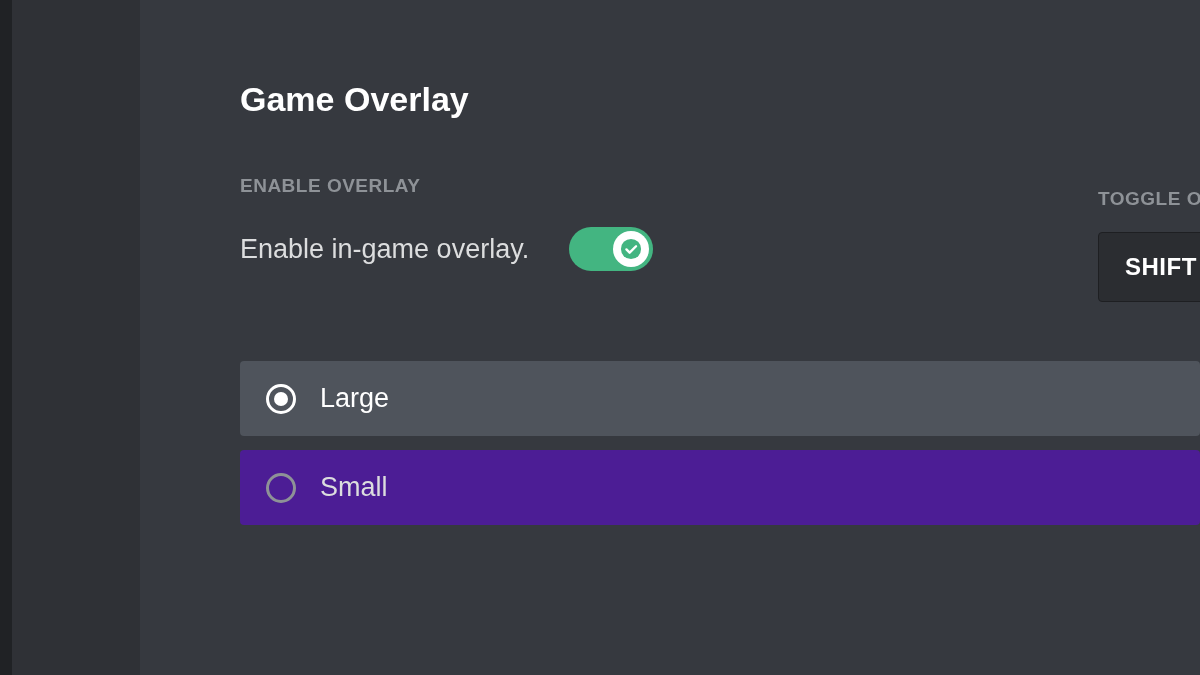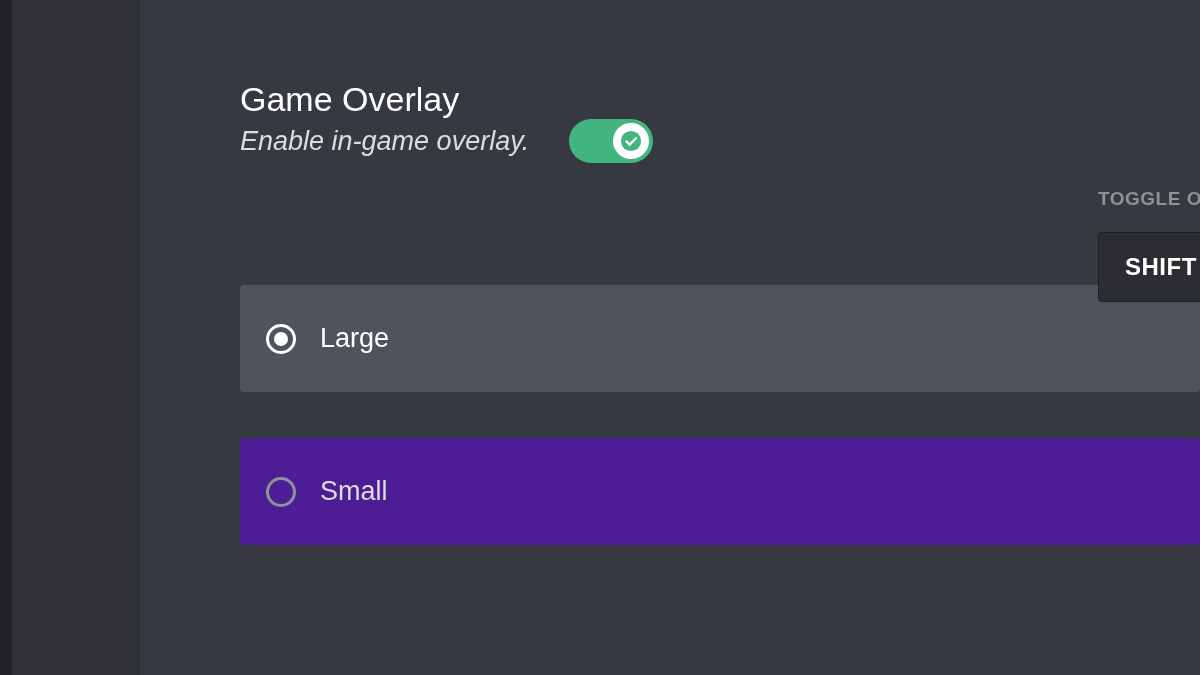--- a/index.html
+++ b/index.html
@@ -22,42 +22,42 @@
     background: #202225;
     
   }
   .main {
     flex: 1;
     padding: 80px 0 0 100px;
     position: relative;
   }
   h1.page-title {
     font-size: 34px;
-    font-weight: 400;
+    font-weight: 700;
     color: #ffffff;
+    margin-bottom: 56px;
   }
   .row {
     display: flex;
     align-items: flex-start;
     gap: 60px;
   }
   .col { display: flex; flex-direction: column; }
   .section-label {
     font-size: 19px;
     font-weight: 600;
     letter-spacing: 0.5px;
     color: #8e9297;
     text-transform: uppercase;
     margin-bottom: 30px;
   }
   .setting-line {
     display: flex;
     align-items: center;
     gap: 40px;
-    font-style: italic;
   }
   .setting-text {
     font-size: 27px;
     font-weight: 400;
     color: #dcddde;
     white-space: nowrap;
   }
   
   .toggle {
     width: 84px;
@@ -93,25 +93,24 @@
     letter-spacing: 0.5px;
     cursor: pointer;
   }
   
   .avatar-section { margin-top: 90px; }
   .option-list { display: flex; flex-direction: column; gap: 14px; }
   .option {
     display: flex;
     align-items: center;
     gap: 24px;
-    padding: 38px 26px;
+    padding: 22px 26px;
     border-radius: 4px;
     cursor: pointer;
     width: 100%;
-    margin-top: 32px;
   }
   .option.selected { background: #4f545c; }
   .option.unselected { background: #4c1d95; }
   .radio {
     width: 30px; height: 30px;
     border: 3px solid #b9bbbe;
     border-radius: 50%;
     display: flex; align-items: center; justify-content: center;
     flex-shrink: 0;
   }
@@ -142,20 +141,21 @@
 <div class="sidebar">
   <div class="sidebar-inner-edge"></div>
 </div>
 
 <div class="main">
 
   <h1 class="page-title">Game Overlay</h1>
 
   <div class="row">
     <div class="col">
+      <div class="section-label">ENABLE OVERLAY</div>
       <div class="setting-line">
         <div class="setting-text">Enable in-game overlay.</div>
         <div class="toggle">
           <div class="toggle-knob">
             <svg viewBox="0 0 24 24">
               <circle cx="12" cy="12" r="11" fill="#43b581"></circle>
               <path d="M7 12.5 L10.5 16 L17.5 9" stroke="#ffffff" stroke-width="2.6" fill="none" stroke-linecap="round" stroke-linejoin="round"></path>
             </svg>
           </div>
         </div>

